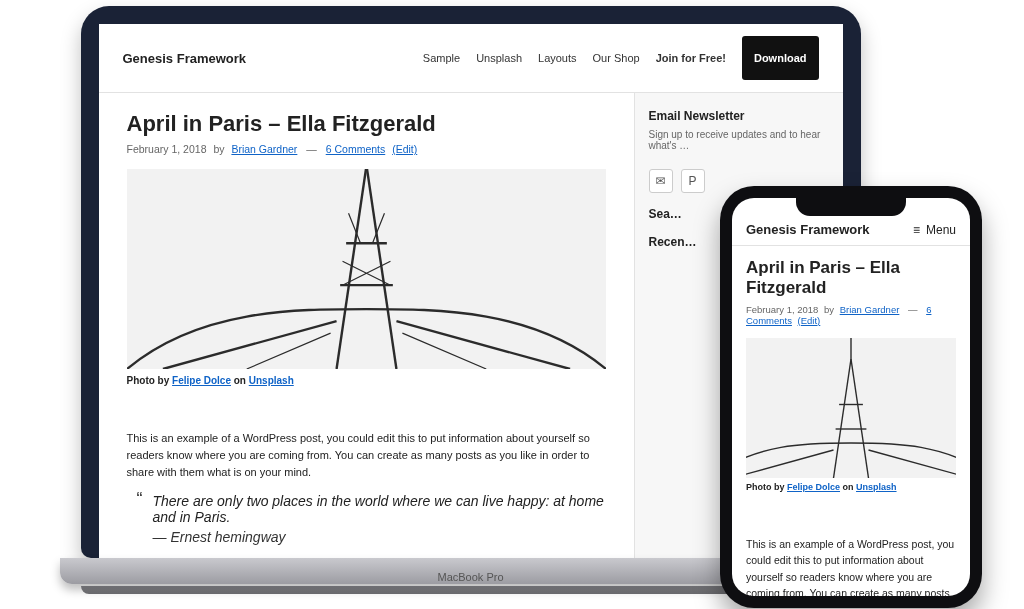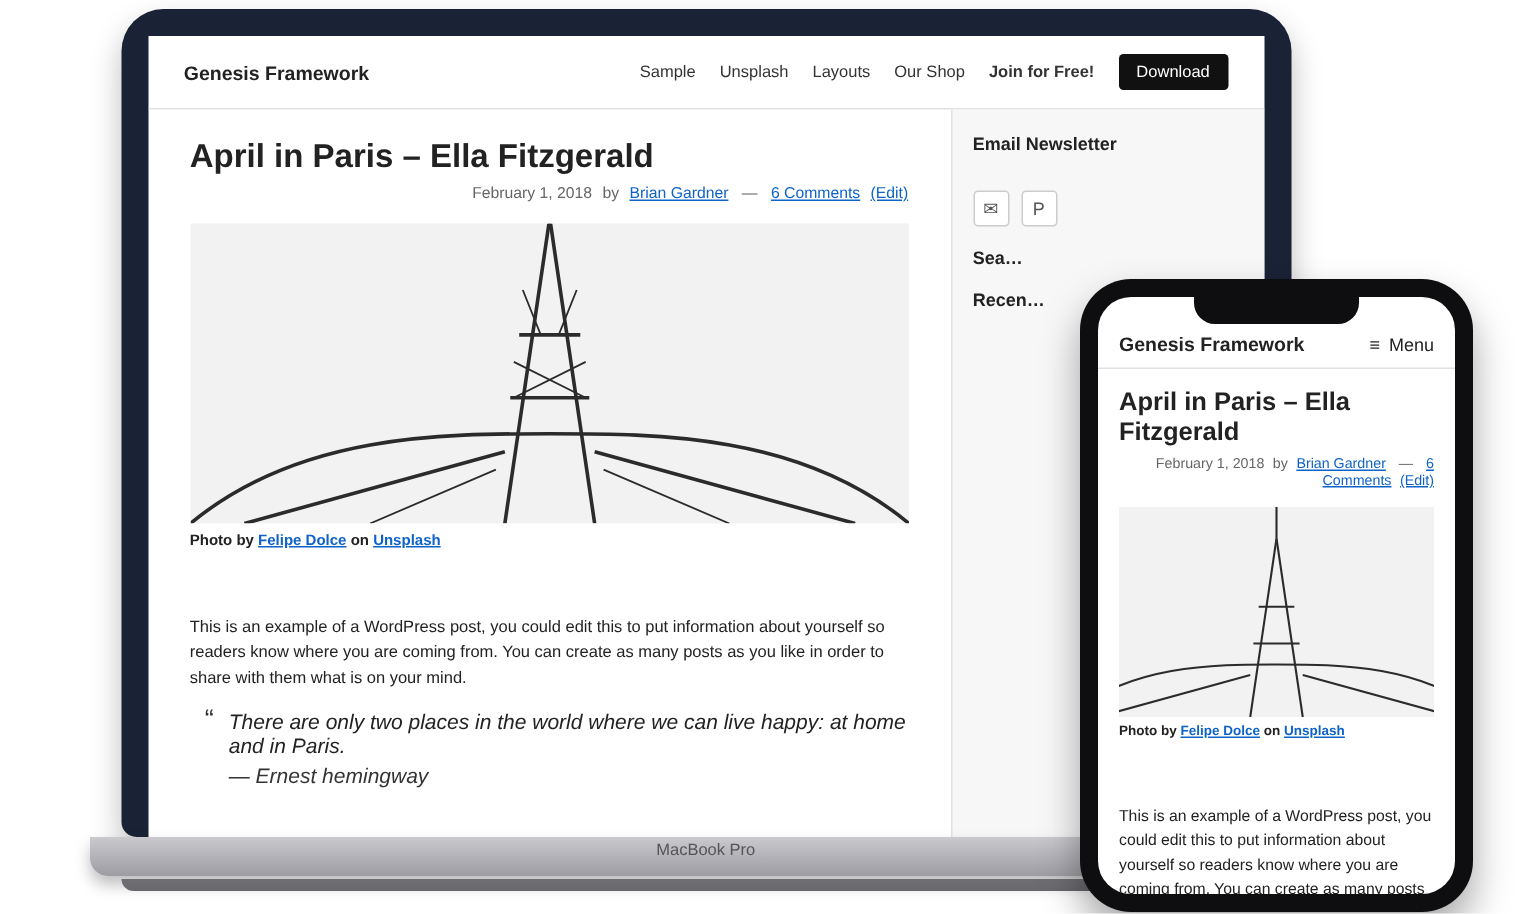--- a/index.html
+++ b/index.html
@@ -29,21 +29,21 @@
   .laptop-screen {
     width:100%; height:100%; background:#fff; overflow:hidden;
     display:flex; flex-direction:column;
   }
   .laptop-base {
     width:821px; height:26px; background:linear-gradient(#c9c9ce,#9c9ca2);
     border-radius:0 0 12px 12px; position:relative;
     box-shadow:0 6px 10px rgba(0,0,0,.25);
   }
   .laptop-base-label {
-    position:absolute; left:0; right:0; top:3px; text-align:center;
+    position:absolute; left:0; right:0; top:13px; text-align:center;
     font-size:11px; color:#555;
   }
   .laptop-foot { width:780px; height:8px; margin-top:2px;
     background:linear-gradient(#8a8a8f,#6e6e72); border-radius:0 0 10px 10px;}
 
   
   .phone {
     position:absolute; right:42px; top:186px; width:262px; height:422px;
     background:#0e0e11; border-radius:34px; padding:12px; box-sizing:border-box;
     box-shadow:0 14px 26px rgba(0,0,0,.35);
@@ -51,29 +51,29 @@
   .phone-screen { width:238px; height:398px; background:#fff; border-radius:22px; overflow:hidden; position:relative;}
   .notch { position:absolute; left:50%; top:0; transform:translateX(-50%);
     width:110px; height:18px; background:#0e0e11; border-radius:0 0 14px 14px; z-index:3;}
 
   
   .site-header { display:flex; align-items:center; justify-content:space-between;
     padding:12px 24px; border-bottom:1px solid var(--border); font-size:11px; }
   .site-title { font-weight:700; font-size:13px; }
   .nav { display:flex; gap:16px; align-items:center; color:#333; }
   .nav span { cursor:pointer;text-align:right; }
-  .dl-btn { background:var(--black); color:#fff; padding:6px 12px; border-radius:3px; cursor:pointer;}
+  .dl-btn { background:var(--black); color:#fff; padding:16px 12px; border-radius:3px; cursor:pointer;font-weight:bold;}
 
   
   .desk-main { display:flex; flex:1; overflow:hidden;}
   .article { flex:1; padding:18px 28px; overflow:hidden;}
   .sidebar { width:180px; background:var(--sidebar-bg); padding:16px 14px; border-left:1px solid var(--border);
              display:flex; flex-direction:column; gap:14px; overflow:hidden;}
   .article h1{ font-size:22px; margin:0 0 6px; font-weight:600;}
-  .meta { font-size:10.5px; color:var(--muted);text-align:right;}
+  .meta { font-size:10.5px; color:var(--muted);}
   .meta .sep{ margin:0 6px;}
   .hero { margin:14px 0 6px; height:200px; background:#f5f5f5;
           display:flex; align-items:flex-end; justify-content:center; position:relative; overflow:hidden;}
   .hero svg{ width:100%; height:100%;}
   .caption{ font-size:10px; font-weight:600; margin-bottom:10px;}
   .body-text{ font-size:11px; line-height:1.55;margin-top:44px;}
   .quote{ margin:12px 0 0 10px; padding-left:16px; position:relative; font-style:italic; font-size:14px;}
   .quote:before{ content:"\201C"; position:absolute; left:0; top:-4px; font-size:18px; color:#333; font-style:normal;}
   .quote .cite{ display:block; margin-top:4px; font-style:italic; color:#333;}
   .widget-title{ font-size:12px; font-weight:700; margin:0 0 6px;}
@@ -157,20 +157,21 @@
 
             <div class="quote">
               <span>There are only two places in the world where we can live happy: at home and in Paris.</span>
               <span class="cite">— Ernest hemingway</span>
             </div>
           </article>
 
           <aside class="sidebar">
             <div>
               <div class="widget-title">Email Newsletter</div>
+              <div class="widget-text">Sign up to receive updates and to hear what's …</div>
             </div>
             <div>
               <div class="social-row">
                 <span>✉</span>
                 <span>P</span>
               </div>
             </div>
             <div class="search-stub">Sea…</div>
             <div class="recent-stub">Recen…</div>
           </aside>

